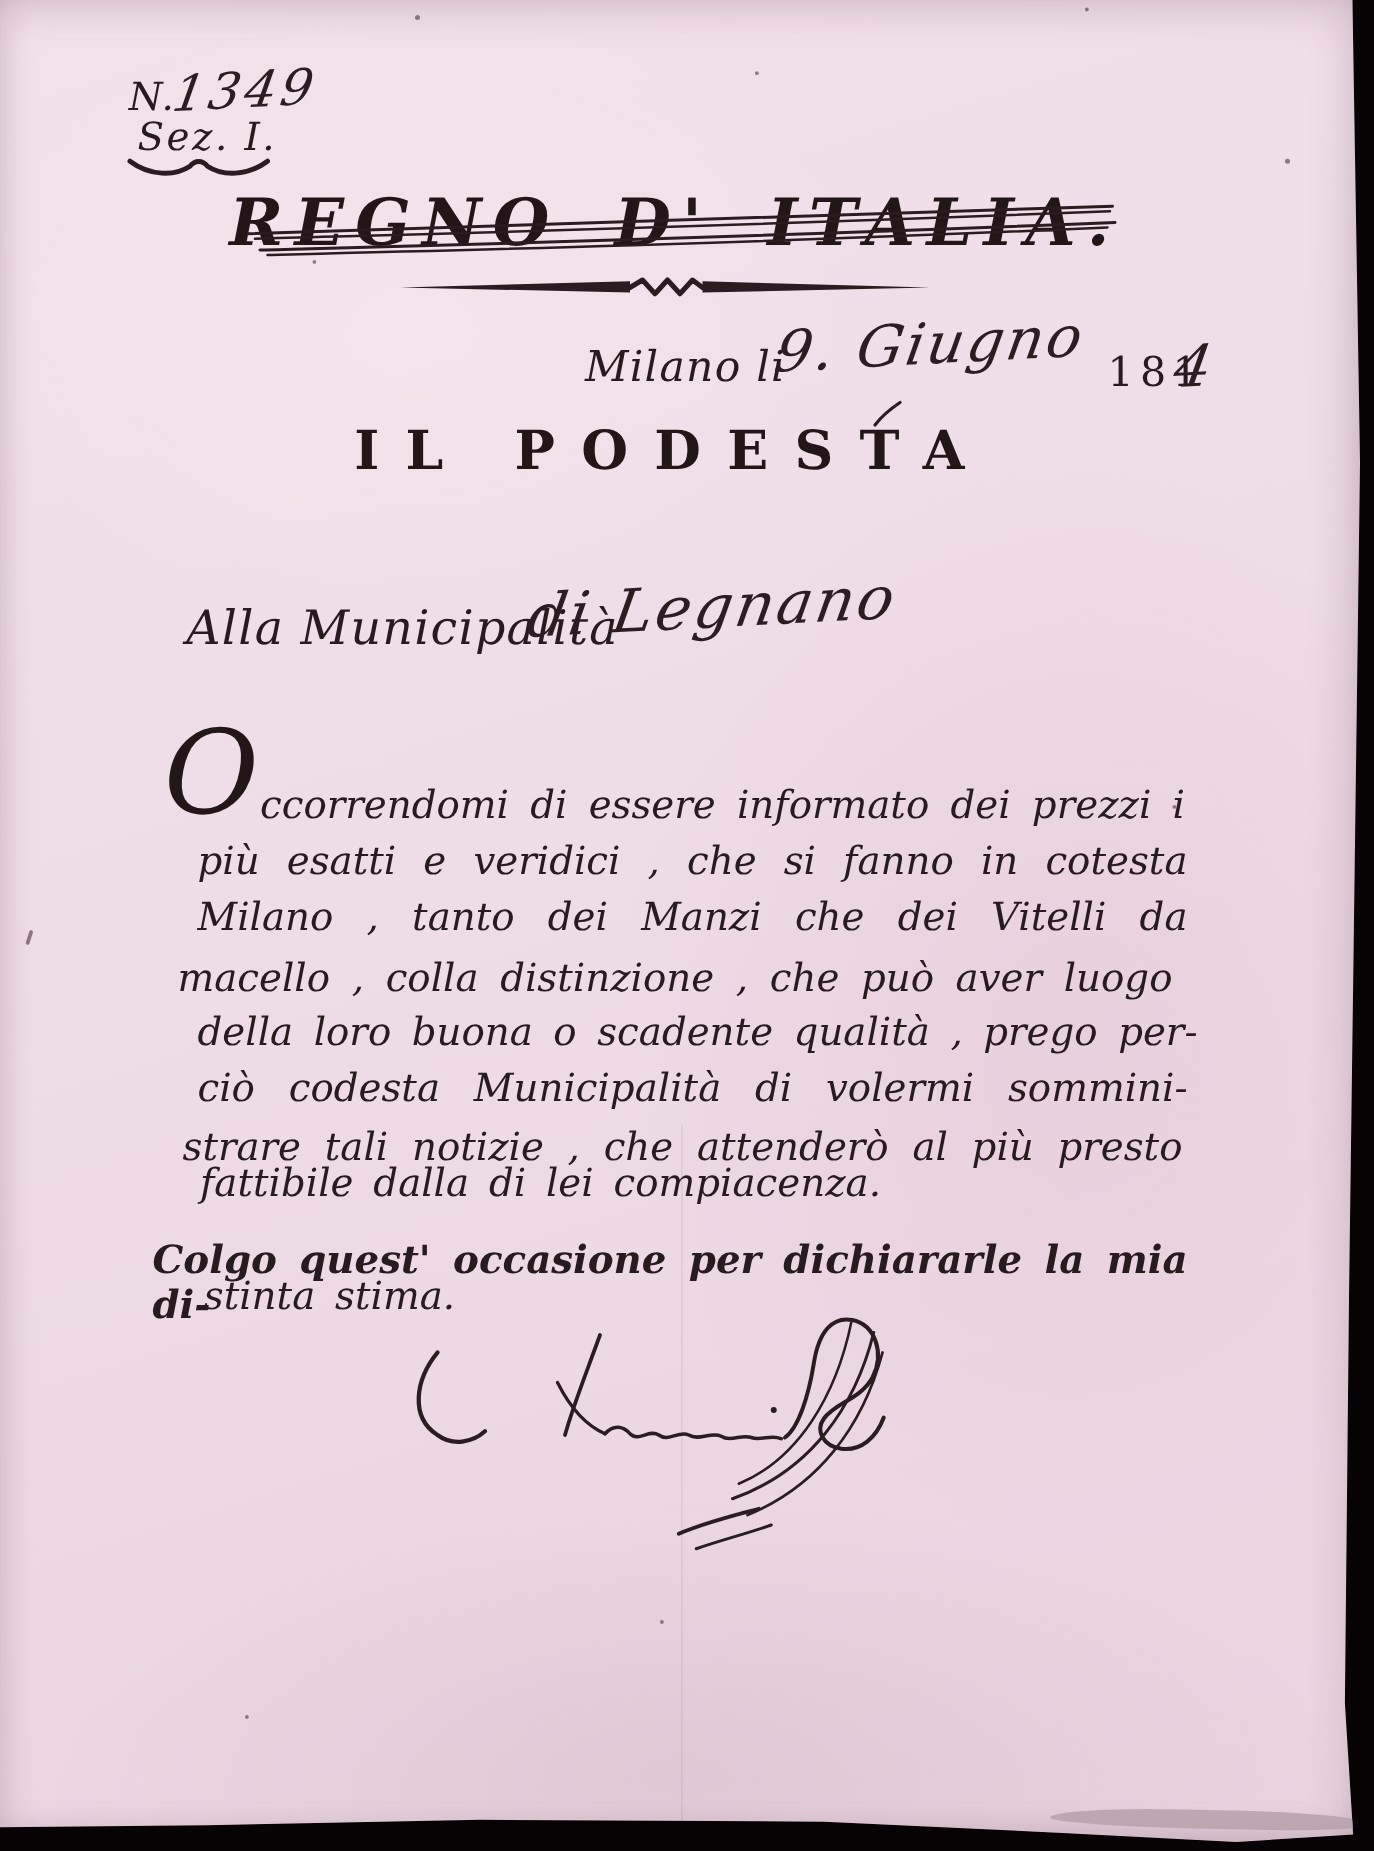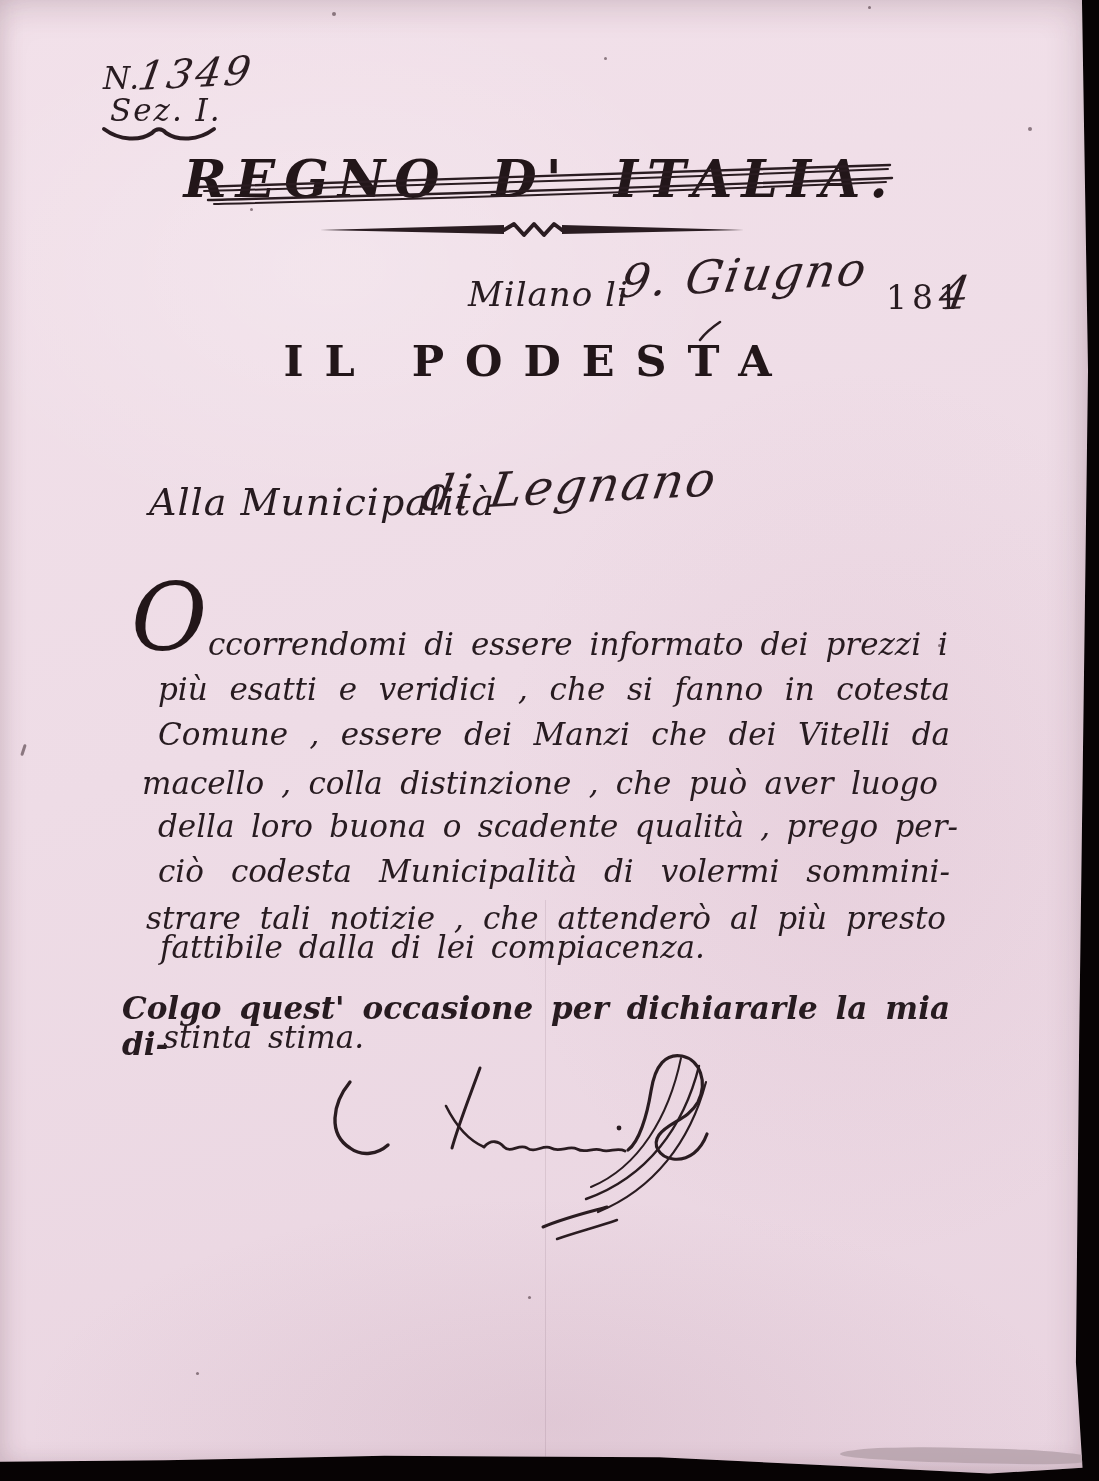--- a/index.html
+++ b/index.html
@@ -111,21 +111,21 @@
       <path d="M4,20 C10,12 18,6 24,2" stroke-width="2.6"></path>
     </svg>
 
     <span class="abs printed-italic recip-printed">Alla Municipalità</span>
     <span class="abs handwritten recip-hand">di Legnano</span>
 
     <div>
       <span class="abs dropcap">O</span>
       <div class="abs bodyline just l1">ccorrendomi di essere informato dei prezzi i</div>
       <div class="abs bodyline just l2">più esatti e veridici , che si fanno in cotesta</div>
-      <div class="abs bodyline just l3">Comune , essere dei Manzi che dei Vitelli da</div>
+      <div class="abs bodyline just l3">Milano , tanto dei Manzi che dei Vitelli da</div>
       <div class="abs bodyline just l4">macello , colla distinzione , che può aver luogo</div>
       <div class="abs bodyline just l5">della loro buona o scadente qualità , prego per-</div>
       <div class="abs bodyline just l6">ciò codesta Municipalità di volermi sommini-</div>
       <div class="abs bodyline just l7">strare tali notizie , che attenderò al più presto</div>
       <div class="abs bodyline l8">fattibile dalla di lei compiacenza.</div>
       <div class="abs bodyline just l9">Colgo quest' occasione per dichiararle la mia di-</div>
       <div class="abs bodyline l10">stinta stima.</div>
     </div>
 
     <svg class="abs signature" width="430" height="215" viewBox="0 0 430 215">

